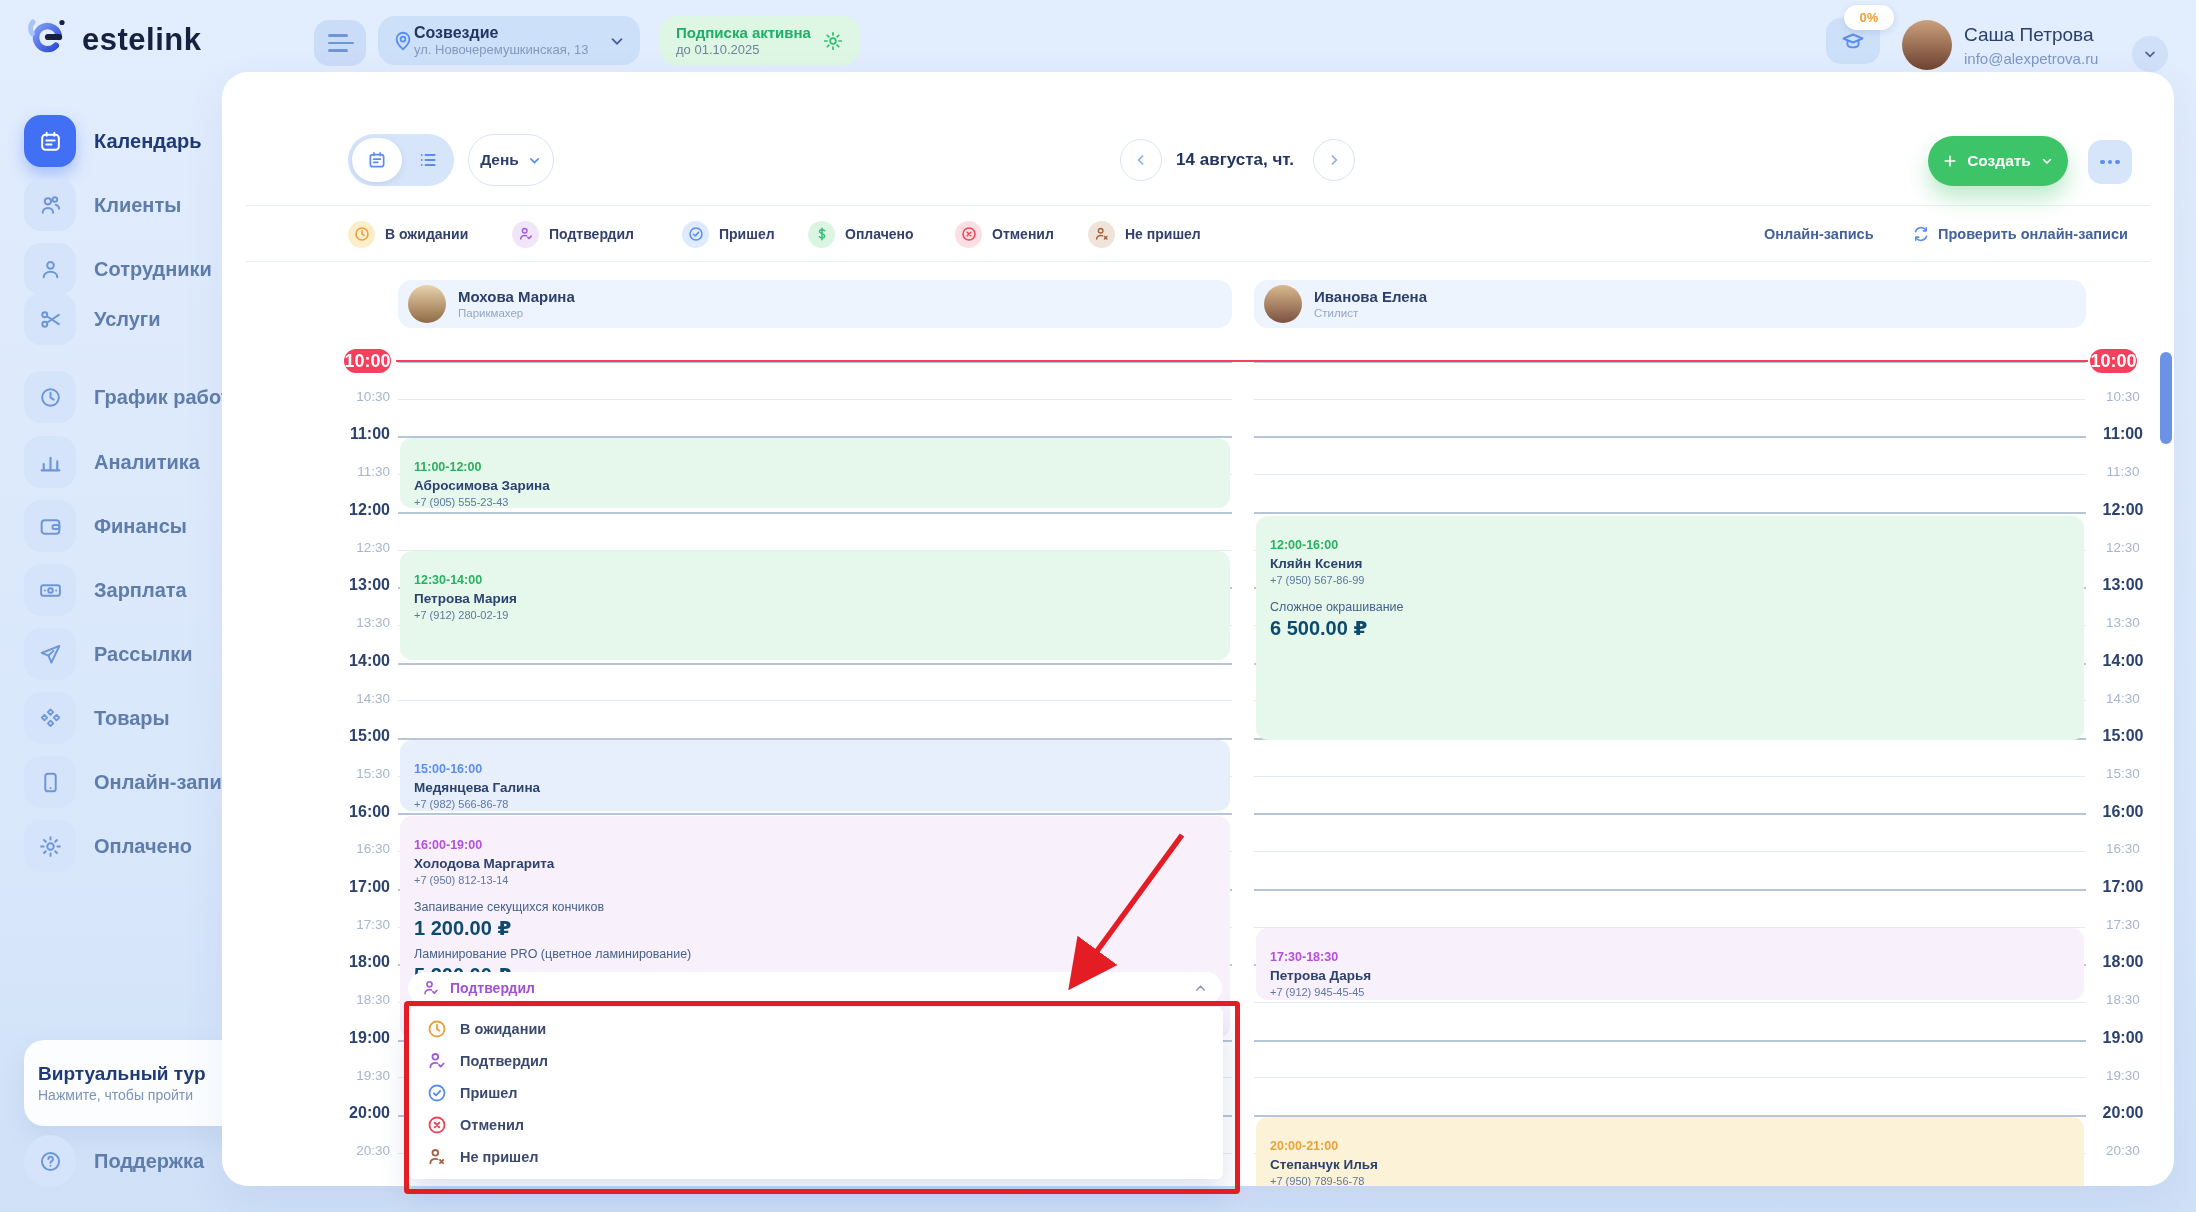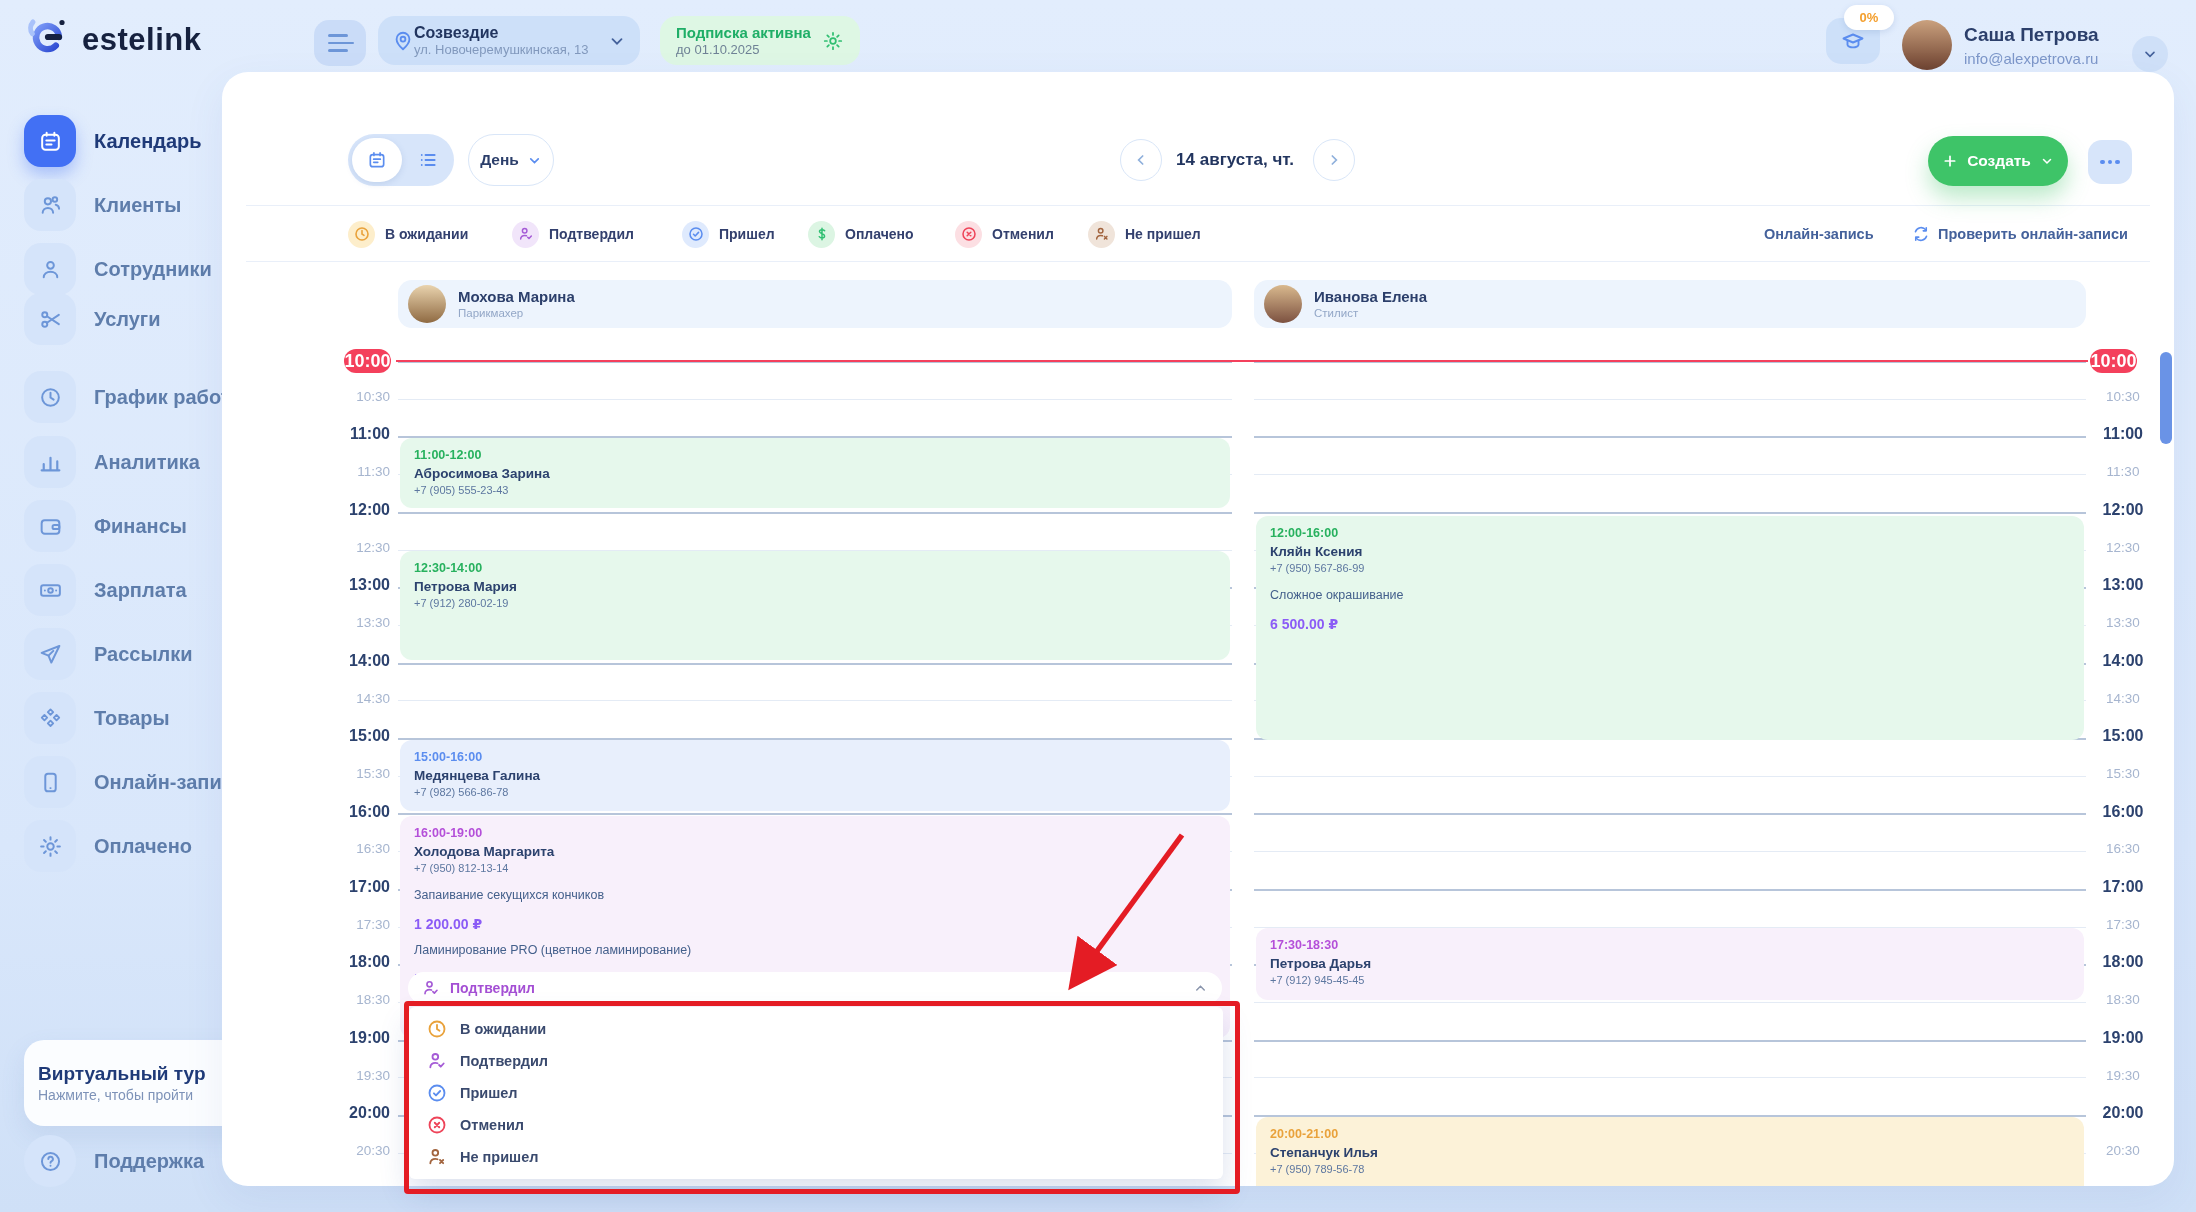--- a/index.html
+++ b/index.html
@@ -20,21 +20,21 @@
   .loc-sub{font-size:13px;color:#8299bd;line-height:15px}
   .sub-chip{left:660px;top:16px;width:200px;height:49px;background:#def7e4;padding:0 16px}
   .sub-title{font-size:15px;font-weight:700;color:#1fae67;line-height:18px}
   .sub-sub{font-size:13px;color:#6f8296;line-height:15px}
   .edu-btn{left:1826px;top:18px;width:54px;height:46px;border-radius:15px;background:#cde0f9;
            display:flex;align-items:center;justify-content:center}
   .edu-badge{left:1844px;top:5px;width:50px;height:25px;border-radius:13px;background:#fff;
              box-shadow:0 2px 6px rgba(80,110,170,.18);display:flex;align-items:center;justify-content:center;
              font-size:13px;font-weight:700;color:#f49f2d}
   .avatar{border-radius:50%;}
-  .user-name{font-size:19px;font-weight:700;color:#2c3f6b}
+  .user-name{font-size:19px;font-weight:400;color:#2c3f6b}
   .user-email{font-size:15px;color:#7d97c9}
   .hdr-chev{left:2132px;top:36px;width:36px;height:36px;border-radius:50%;background:#cfe0f8;
             display:flex;align-items:center;justify-content:center}
 
   
   .side-item{left:24px;width:286px;height:52px;display:flex;align-items:center;cursor:pointer}
   .side-ic{width:52px;height:52px;border-radius:17px;background:#d5e4fa;flex:none;
            display:flex;align-items:center;justify-content:center}
   .side-ic.active{background:#4270f4;box-shadow:0 8px 16px rgba(66,112,244,.35)}
   .side-label{margin-left:18px;font-size:20px;font-weight:600;color:#5e7dab;white-space:nowrap}
@@ -82,30 +82,30 @@
     background-image:
       repeating-linear-gradient(to bottom,#b7c5da 0 2px,transparent 2px 75.4px),
       repeating-linear-gradient(to bottom,transparent 0 37.7px,#e4ebf5 37.7px 38.7px,transparent 38.7px 75.4px);}
   .hour-label{width:90px;font-size:16px;font-weight:700;color:#2c426e;text-align:right}
   .half-label{width:90px;font-size:13.5px;color:#a6b5cf;text-align:right}
   .hour-label.right,.half-label.right{width:62px;text-align:center}
   .now-line{left:396px;top:360px;width:1692px;height:2px;background:#f4405c;z-index:3}
   .now-pill{top:349px;width:47px;height:24px;border-radius:12px;background:#f4405c;color:#fff;
             font-size:18px;font-weight:700;display:flex;align-items:center;justify-content:center;z-index:4}
 
-  .event{position:absolute;border-radius:12px;padding:10px 14px;box-sizing:border-box;overflow:hidden;z-index:4}
+  .event{position:absolute;border-radius:12px;padding:22px 14px;box-sizing:border-box;overflow:hidden;z-index:4}
   .ev-green{background:#e6f8ec}.ev-green .ev-time{color:#27b15e}
   .ev-blue{background:#e8effc}.ev-blue .ev-time{color:#5b8def}
   .ev-purple{background:#f8f0fb}.ev-purple .ev-time{color:#b44fd9}
   .ev-yellow{background:#fcf2d8;border-radius:12px 12px 0 0}.ev-yellow .ev-time{color:#e9a23b}
   .ev-time{font-size:12.5px;font-weight:700;line-height:15px}
   .ev-name{font-size:13.5px;font-weight:700;color:#2c426e;line-height:17px;margin-top:2px}
   .ev-phone{font-size:11px;color:#5d77a0;line-height:14px;margin-top:1px}
   .svc-title{font-size:12.5px;color:#44608c;line-height:15px;margin-top:13px}
-  .svc-price{font-size:14px;font-weight:700;color:#8b5cf6;line-height:18px;margin-top:12px}
+  .svc-price{font-size:20px;font-weight:700;color:#0c4a6e;line-height:18px;margin-top:4px}
 
   .status-bar{position:absolute;left:8px;right:8px;top:156px;height:32px;border-radius:16px;background:#fff;
               display:flex;align-items:center;padding:0 14px;gap:10px;box-sizing:border-box}
   .status-bar-label{font-size:14px;font-weight:700;color:#a44fd4}
   .dropdown{left:409px;top:1007px;width:814px;height:172px;background:#fff;border-radius:6px;z-index:6;
             box-shadow:0 14px 30px rgba(60,90,160,.18);display:flex;flex-direction:column;justify-content:space-evenly;
             padding:4px 18px;box-sizing:border-box}
   .dd-item{display:flex;align-items:center;gap:13px;height:28px}
   .dd-label{font-size:14.5px;font-weight:600;color:#3a4a6e}
 

